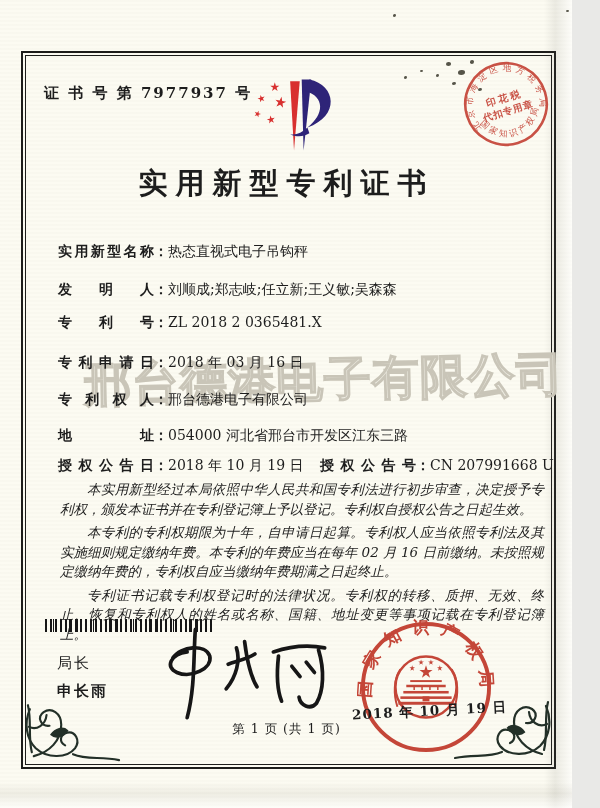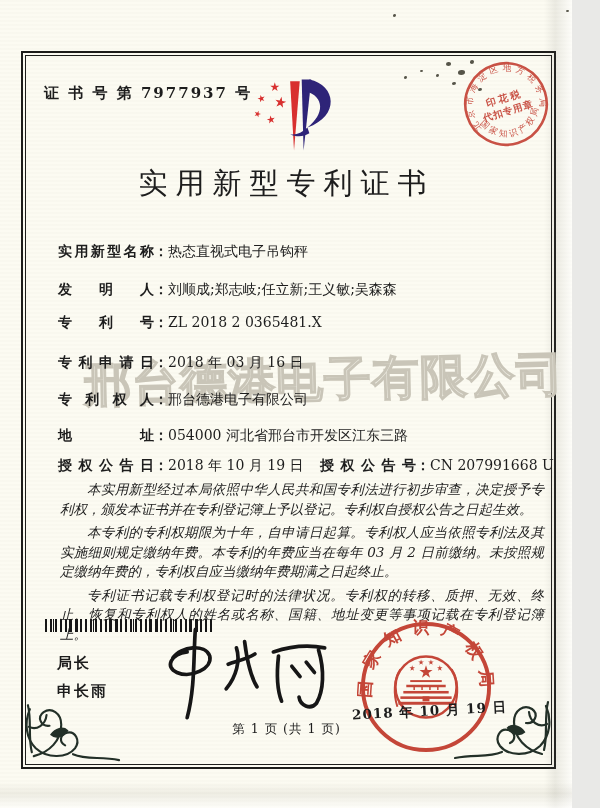--- a/index.html
+++ b/index.html
@@ -20,21 +20,21 @@
     border:2px solid #1d1d1b;}
   .frame::before{content:"";position:absolute;inset:2px;border:1px solid #1d1d1b;}
 
   .abs{position:absolute;}
 
   .cert-no{left:44px;top:84px;font-size:15px;font-weight:bold;letter-spacing:2px;}
 
   .logo{left:234px;top:66px;width:120px;height:96px;}
 
   .title{left:21px;top:164px;width:531px;text-align:center;
-    font-size:29px;font-weight:normal;letter-spacing:8px;}
+    font-size:29px;font-weight:bold;letter-spacing:8px;}
 
   .row{left:58px;width:492px;font-size:14px;line-height:20px;white-space:nowrap;z-index:3;}
   .flabel{display:inline-block;width:96px;font-weight:bold;
     text-align:justify;text-align-last:justify;vertical-align:top;}
   .fcolon{font-weight:bold;}
   .fvalue{margin-left:0;}
   .grant-no{position:absolute;left:262px;top:0;white-space:nowrap;}
 
   .watermark{left:84px;top:348px;width:520px;z-index:1;
     font-size:47px;font-weight:bold;letter-spacing:1px;white-space:nowrap;
@@ -43,21 +43,21 @@
 
   .paras{left:56px;top:476px;width:492px;font-size:13.5px;line-height:19.5px;
     text-align:justify;font-style:italic;z-index:2;}
   .paras p{margin:4px;text-indent:2em;}
 
   .barcode{left:45px;top:619px;width:168px;height:13px;
     background:
       repeating-linear-gradient(90deg,#161616 0 2px,transparent 2px 5px),
       repeating-linear-gradient(90deg,#161616 0 1px,transparent 1px 8px);}
 
-  .director-title{left:57px;top:654px;font-size:15px;font-weight:700;
+  .director-title{left:57px;top:654px;font-size:15px;font-weight:400;
     font-family:"Liberation Sans","DejaVu Sans",sans-serif;letter-spacing:2px;}
   .director-name{left:57px;top:682px;font-size:15px;font-weight:600;
     font-family:Liberation Serif, serif;letter-spacing:2px;}
 
   .signature{left:142px;top:622px;width:195px;height:105px;z-index:4;}
 
   .seal-bottom{left:357px;top:618px;width:138px;height:138px;z-index:3;opacity:.93;}
   .seal-date{left:352px;top:702px;width:170px;font-size:13.5px;font-weight:bold;
     letter-spacing:1px;color:#1c1c1c;transform:rotate(-3deg);z-index:5;white-space:nowrap;}
 
@@ -139,21 +139,21 @@
   </div>
   <div class="abs row" style="top:455px">
     <span class="flabel">授权公告日</span><span class="fcolon">：</span><span class="fvalue">2018 年 10 月 19 日</span>
     <span class="grant-no">
       <span class="flabel">授权公告号</span><span class="fcolon">：</span><span class="fvalue">CN 207991668 U</span>
     </span>
   </div>
 
   <div class="abs paras">
     <p>本实用新型经过本局依照中华人民共和国专利法进行初步审查，决定授予专利权，颁发本证书并在专利登记簿上予以登记。专利权自授权公告之日起生效。</p>
-    <p>本专利的专利权期限为十年，自申请日起算。专利权人应当依照专利法及其实施细则规定缴纳年费。本专利的年费应当在每年 03 月 2 日前缴纳。未按照规定缴纳年费的，专利权自应当缴纳年费期满之日起终止。</p>
+    <p>本专利的专利权期限为十年，自申请日起算。专利权人应当依照专利法及其实施细则规定缴纳年费。本专利的年费应当在每年 02 月 16 日前缴纳。未按照规定缴纳年费的，专利权自应当缴纳年费期满之日起终止。</p>
     <p>专利证书记载专利权登记时的法律状况。专利权的转移、质押、无效、终止、恢复和专利权人的姓名或名称、国籍、地址变更等事项记载在专利登记簿上。</p>
   </div>
 
   <div class="abs barcode"></div>
 
   <div class="abs director-title">局长</div>
   <div class="abs director-name">申长雨</div>
 
   <svg class="abs signature" viewBox="0 0 190 100" fill="none" stroke="#161616" stroke-width="3.6" stroke-linecap="round" stroke-linejoin="round">
     <path d="M 30,34 C 38,22 62,20 66,32 C 69,44 48,54 34,48 C 22,43 28,30 44,28"></path>

